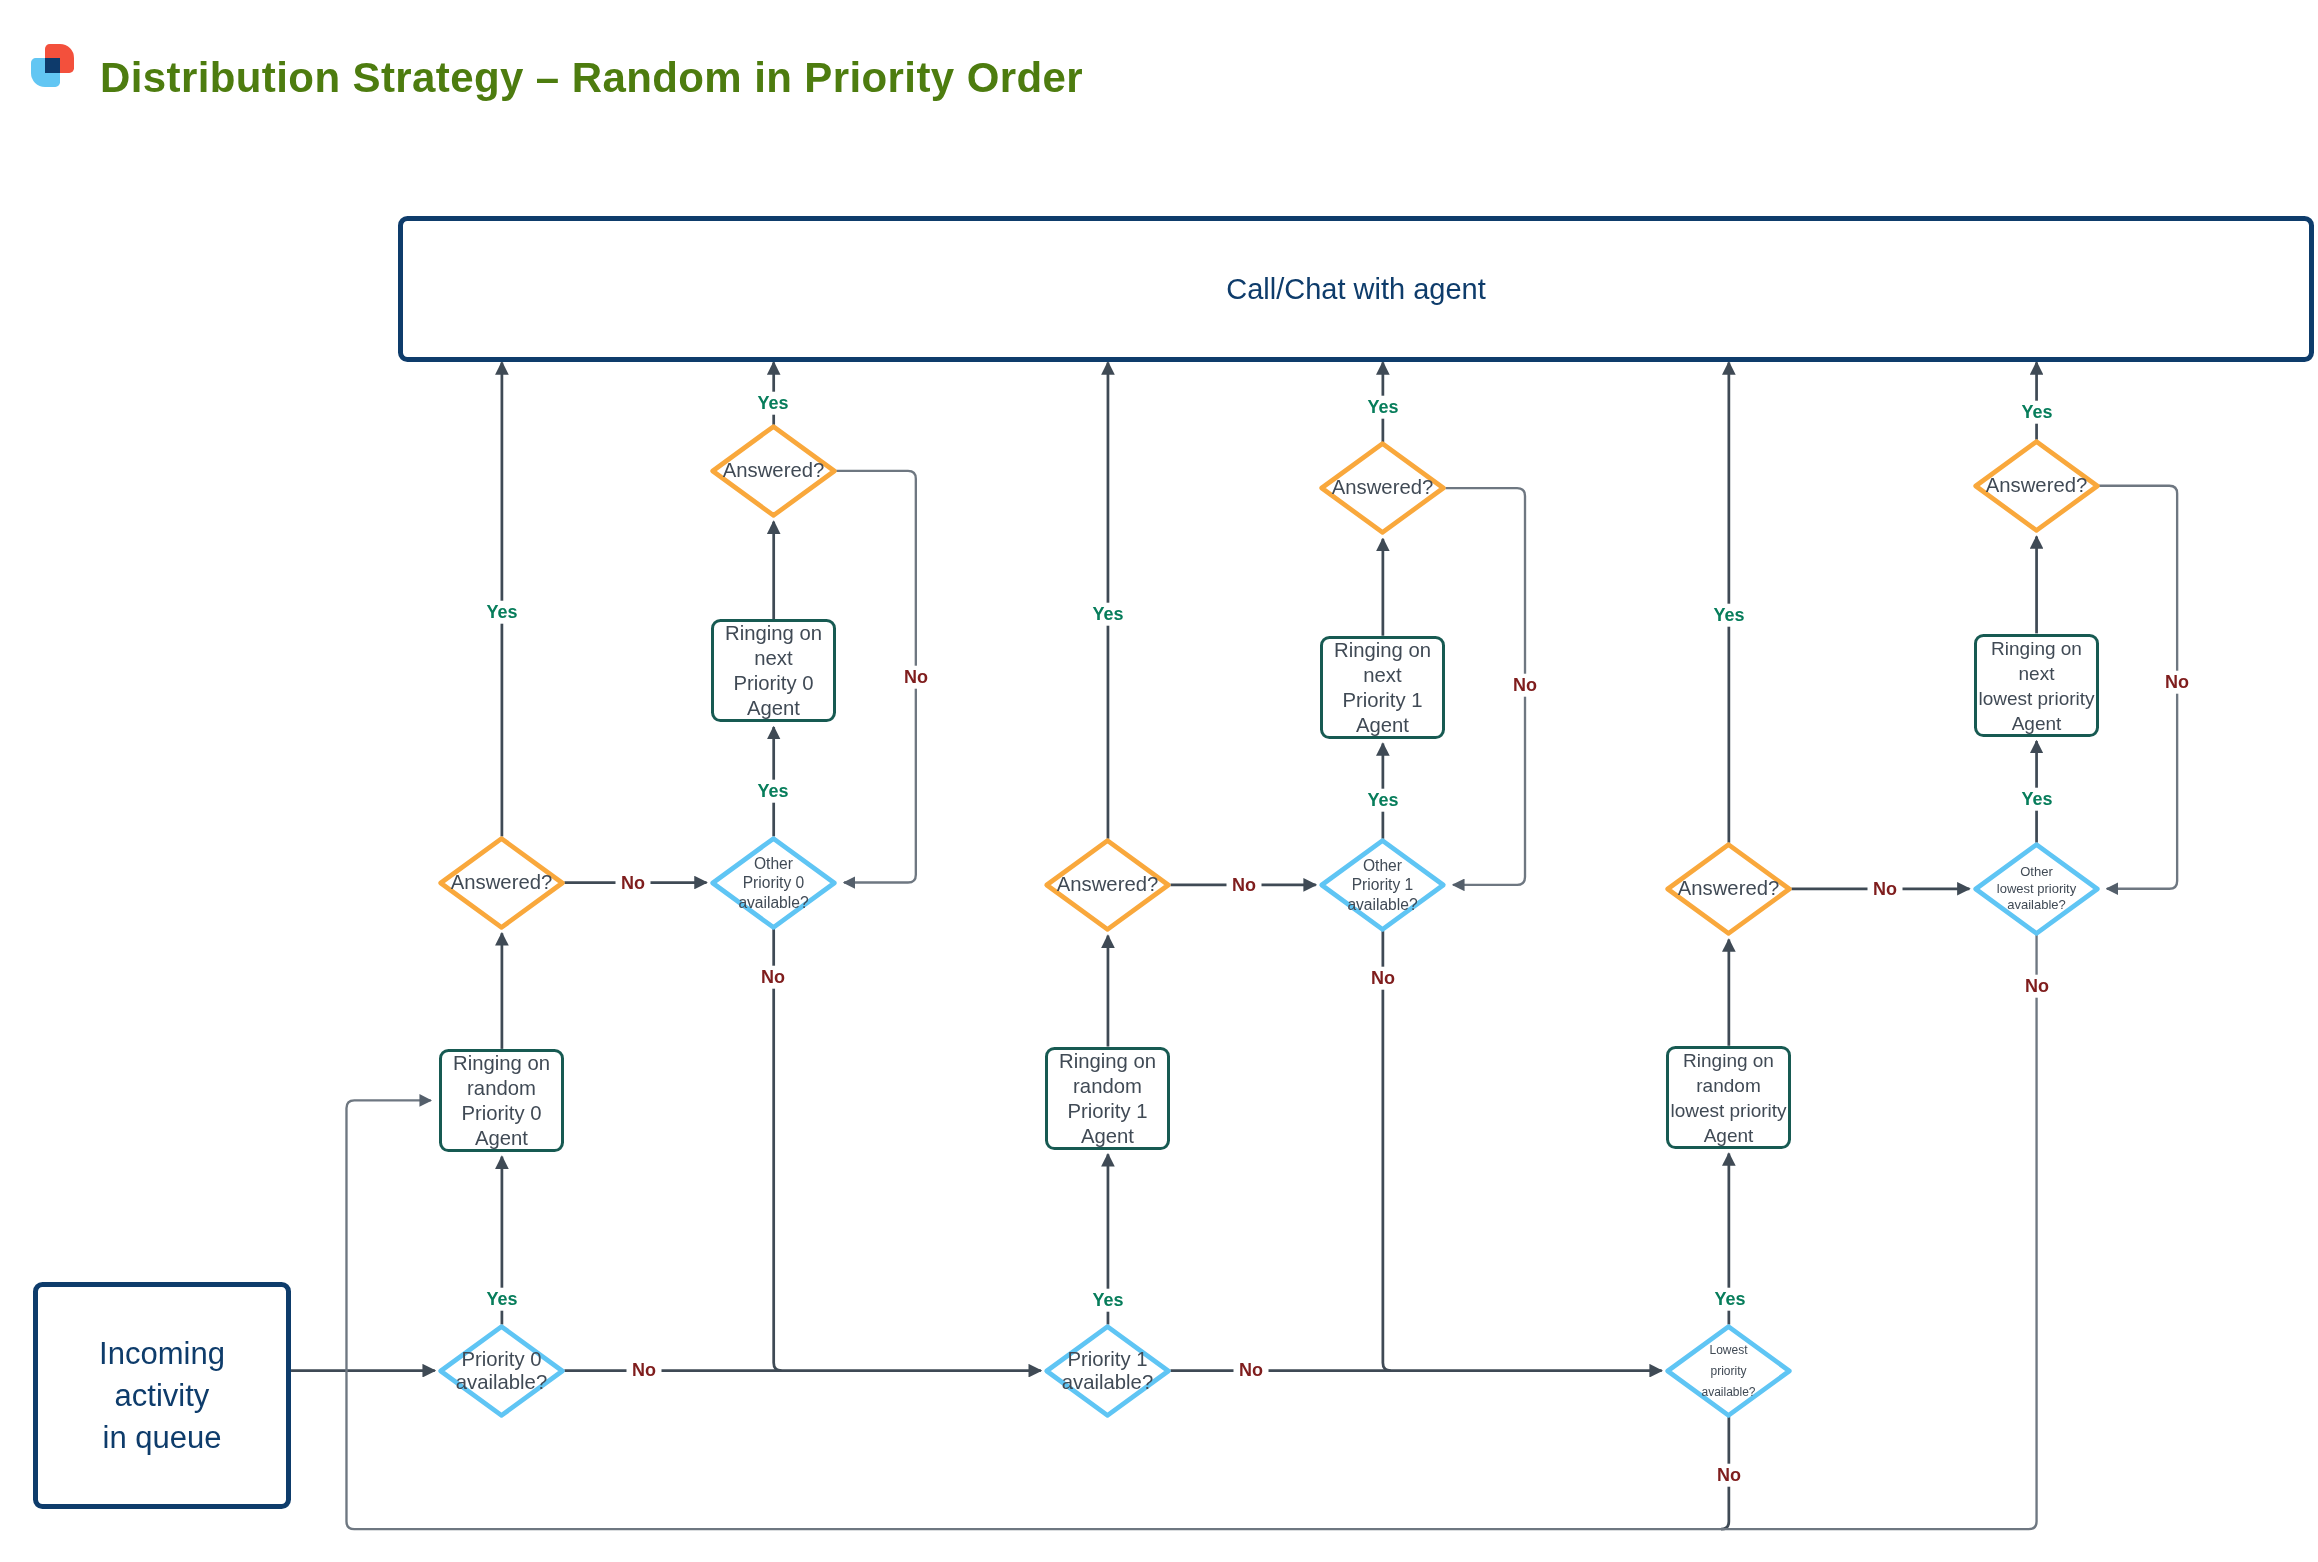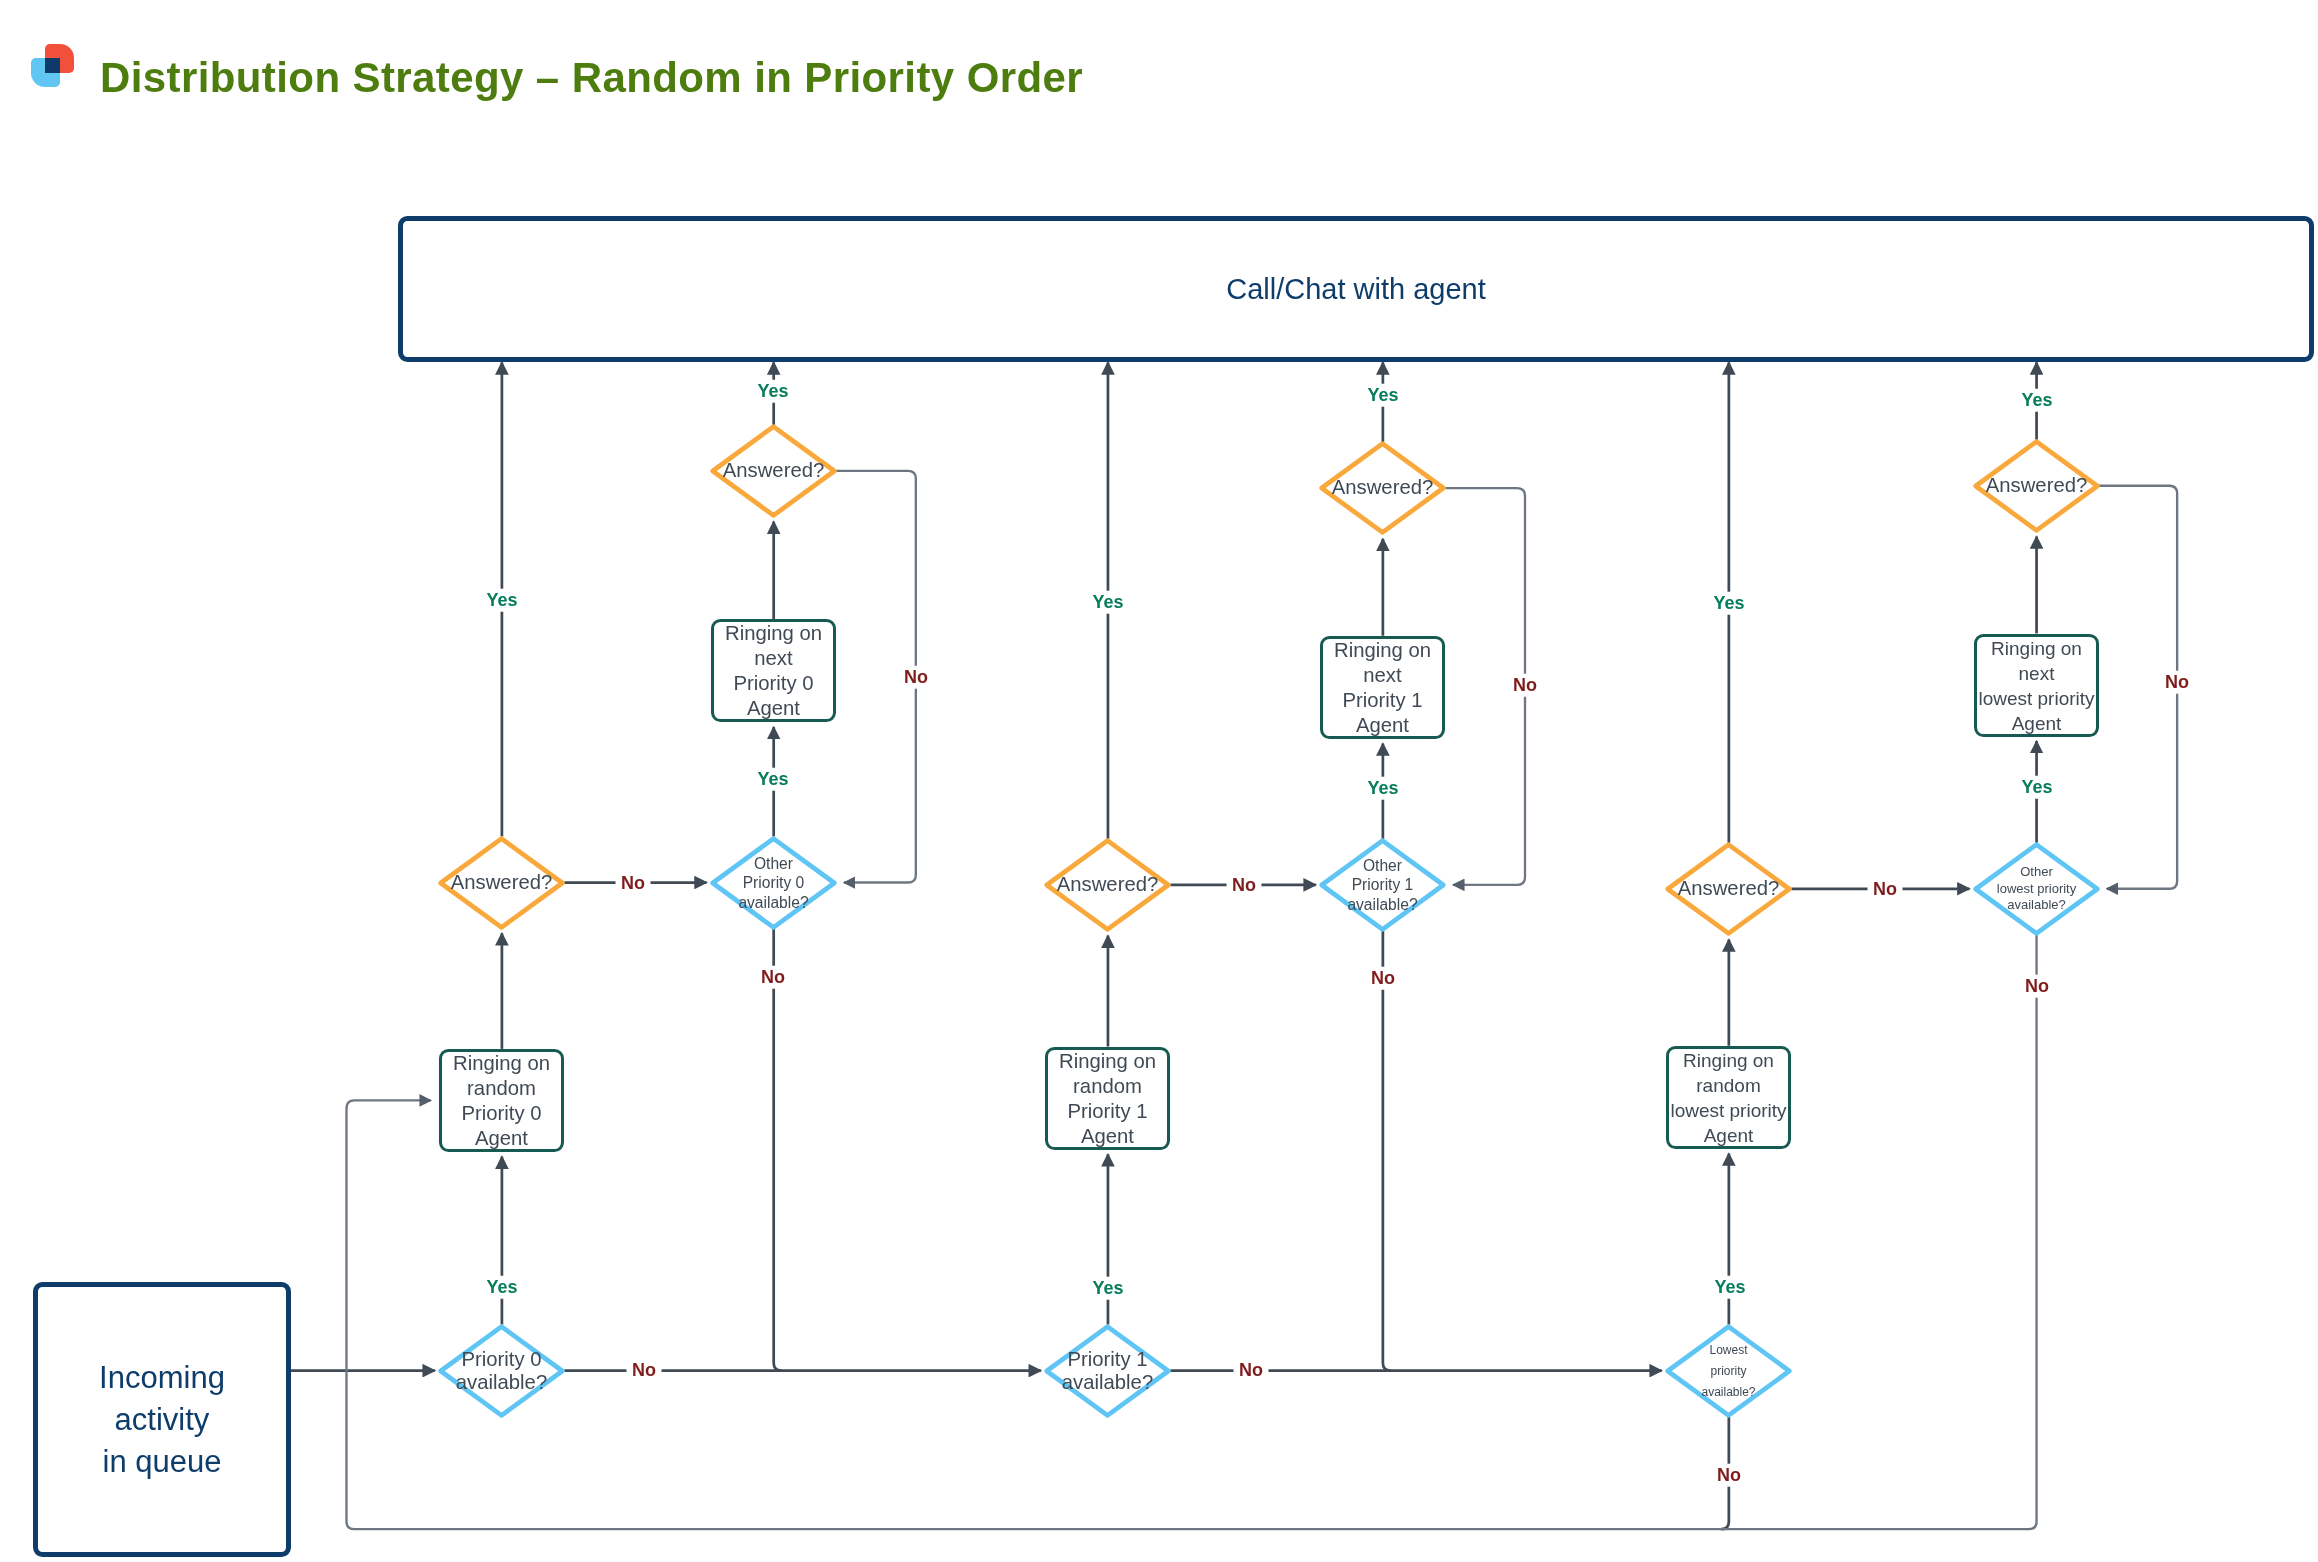--- a/index.html
+++ b/index.html
@@ -19,21 +19,21 @@
   .logo-blue{left:30.5px;top:58px;width:29px;height:29px;background:#62c6f3;
     border-radius:4.7px 4.7px 4.7px 14px;}
   .logo-overlap{left:45px;top:58px;width:15px;height:15px;background:#0d3a6b;}
   
   .navy-box{
     background:#fff;border:5.5px solid #0e3c6b;border-radius:9.4px;
     display:flex;align-items:center;justify-content:center;
     color:#0e3c6b;text-align:center;box-sizing:border-box;
   }
   #callchat-box{left:398px;top:216px;width:1916px;height:146px;font-size:29px;}
-  #incoming-box{left:33px;top:1282px;width:258px;height:275px;font-size:31px;line-height:42px;}
+  #incoming-box{left:33px;top:1282px;width:258px;height:227px;font-size:31px;line-height:42px;}
   
   .teal-box{
     background:#fff;border:3.9px solid #175a52;border-radius:9.4px;
     display:flex;align-items:center;justify-content:center;
     color:#404a55;text-align:center;font-size:20.3px;line-height:25px;
     box-sizing:border-box;width:125px;height:103px;
   }
   
   .diamond{width:125px;height:92px;}
   .diamond svg{position:absolute;left:0;top:0;overflow:visible;}
@@ -48,21 +48,21 @@
   .fs26{font-size:20.3px;line-height:23.4px;}
   .fs20{font-size:15.6px;line-height:19.5px;}
   .fs21{font-size:12px;line-height:21px;}
   .fs17{font-size:13px;line-height:16.4px;}
   .ml{white-space:pre-line;}
   
   .edge-label{
     transform:translate(-50%,-50%);background:#ffffff;padding:0.8px 5.5px;
     font-size:18px;font-weight:bold;white-space:nowrap;
   }
-  .lbl-yes{color:#077d5b;}
+  .lbl-yes{color:#077d5b;margin-top:12px;}
   .lbl-no{color:#7f1d1d;}
   #connector-svg{position:absolute;left:0;top:0;}
 </style>
 </head>
 <body>
 
 <svg id="connector-svg" width="2319" height="1562" viewBox="0 0 2968 2000">
   <defs>
     <marker id="arr-d" viewBox="0 0 10 10" refX="9" refY="5" markerWidth="5" markerHeight="5" orient="auto-start-reverse">
       <path d="M0,0 L10,5 L0,10 z" fill="#3f4a55"></path>

